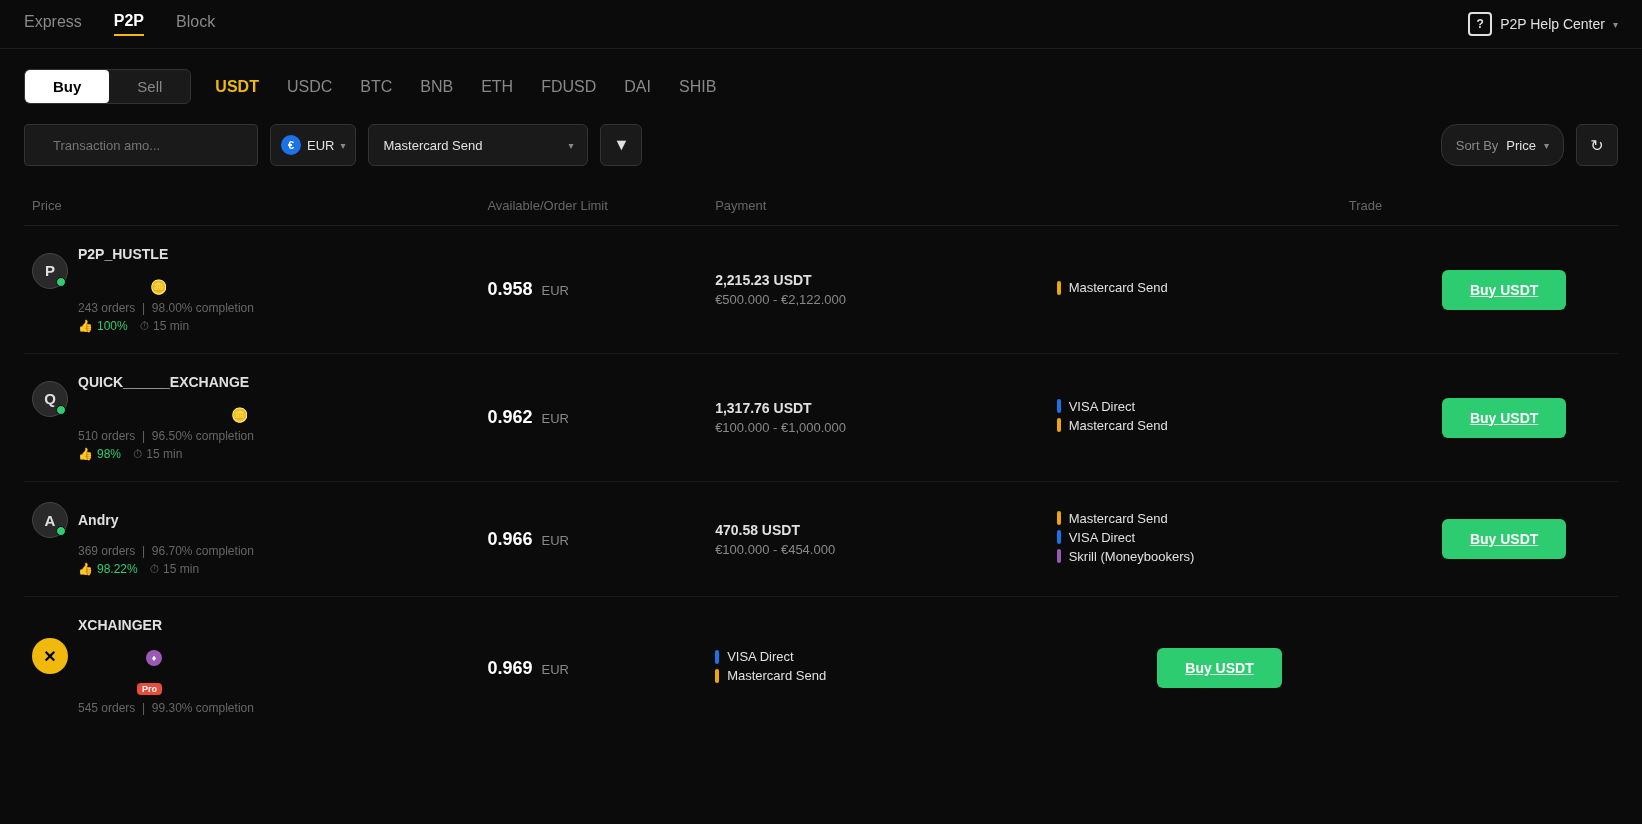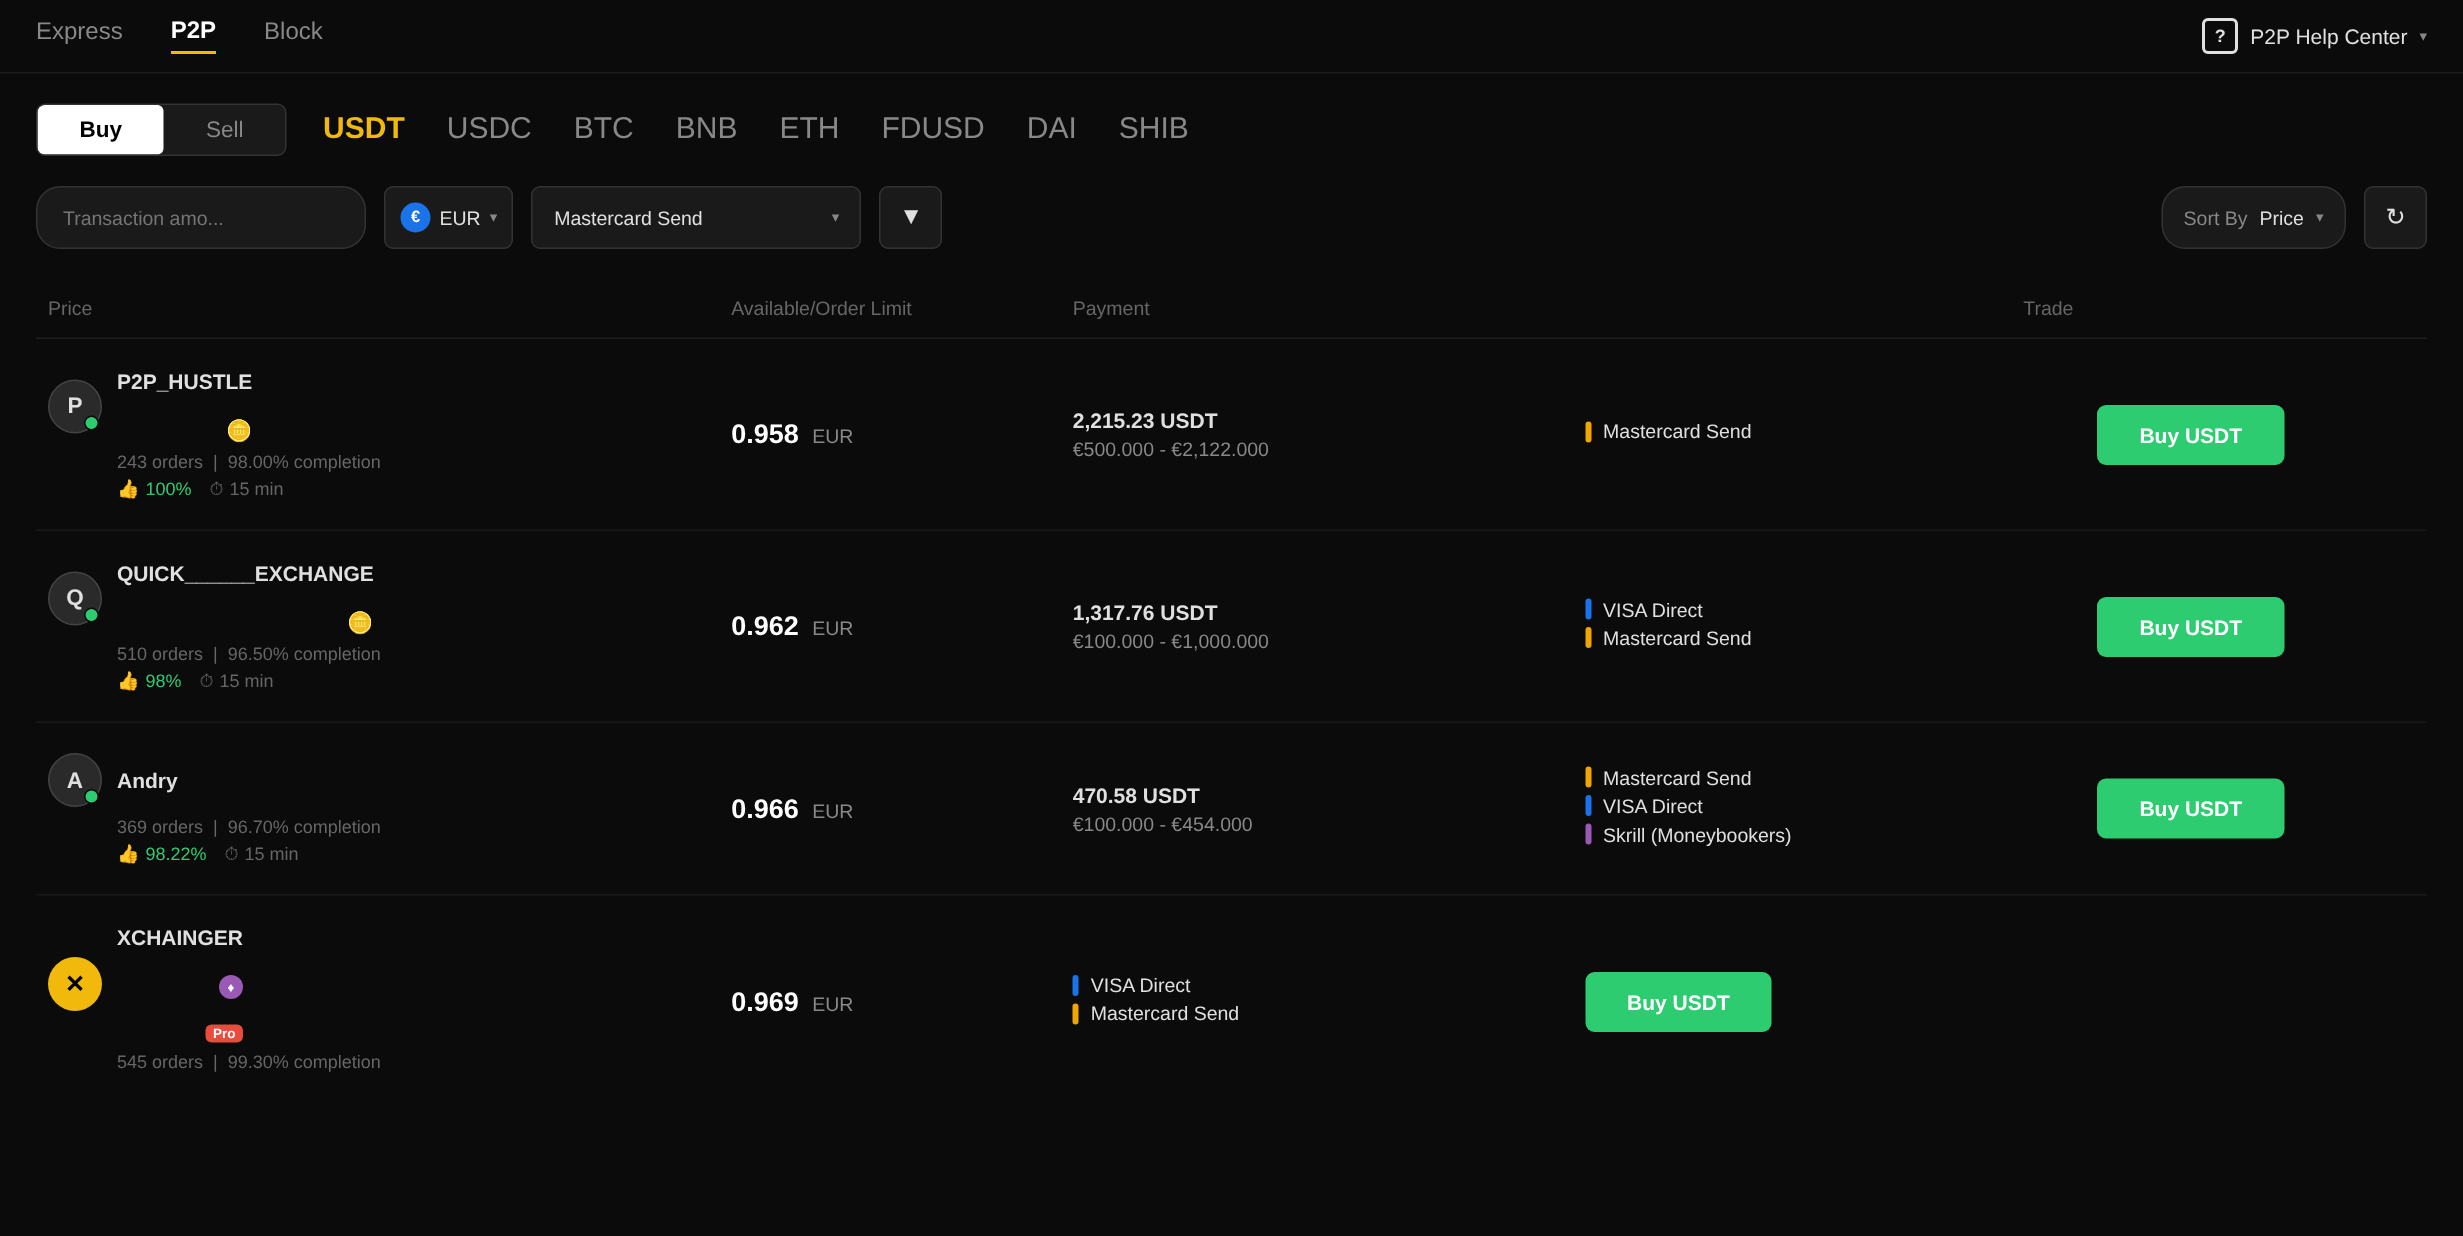--- a/index.html
+++ b/index.html
@@ -93,21 +93,21 @@
       border-radius: 4px;
       font-weight: 600;
     }
 
     .currency-tabs {
       display: flex;
       align-items: center;
       gap: 28px;
     }
     .currency-tab {
-      font-size: 20px;
+      font-size: 16px;
       color: #888;
       cursor: pointer;
       font-weight: 500;
     }
     .currency-tab.active {
       color: #f0b90b;
       font-weight: 600;
     }
 
     
@@ -116,22 +116,22 @@
       align-items: center;
       gap: 12px;
       margin-bottom: 24px;
     }
 
     .filter-input {
       display: flex;
       align-items: center;
       background: #1a1a1a;
       border: 1px solid #333;
-      border-radius: 16px;
-      padding: 0 17px;
+      border-radius: 4px;
+      padding: 0 28px;
       height: 42px;
       gap: 8px;
       min-width: 220px;
     }
     .filter-input input {
       background: transparent;
       border: none;
       outline: none;
       color: #888;
       font-size: 13px;
@@ -362,21 +362,22 @@
       height: 14px;
       border-radius: 2px;
     }
     .dot-orange { background: #f0a500; }
     .dot-blue { background: #1a73e8; }
     .dot-purple { background: #9b59b6; }
 
     .trade-col {
       padding: 0 8px;
       display: flex;
-      justify-content: flex-start;
+      justify-content: center;
+      text-decoration: underline;
     }
     .buy-btn {
       background: #2ecc71;
       color: #fff;
       border: none;
       border-radius: 6px;
       padding: 12px 28px;
       font-size: 14px;
       font-weight: 600;
       cursor: pointer;

